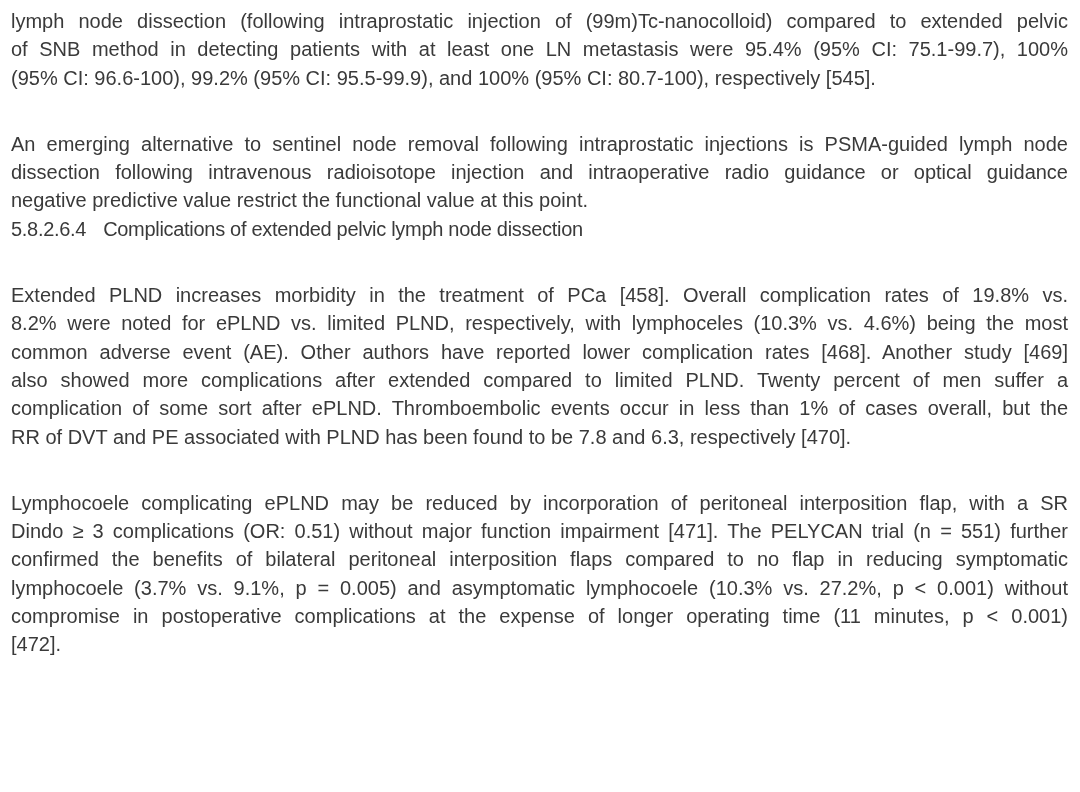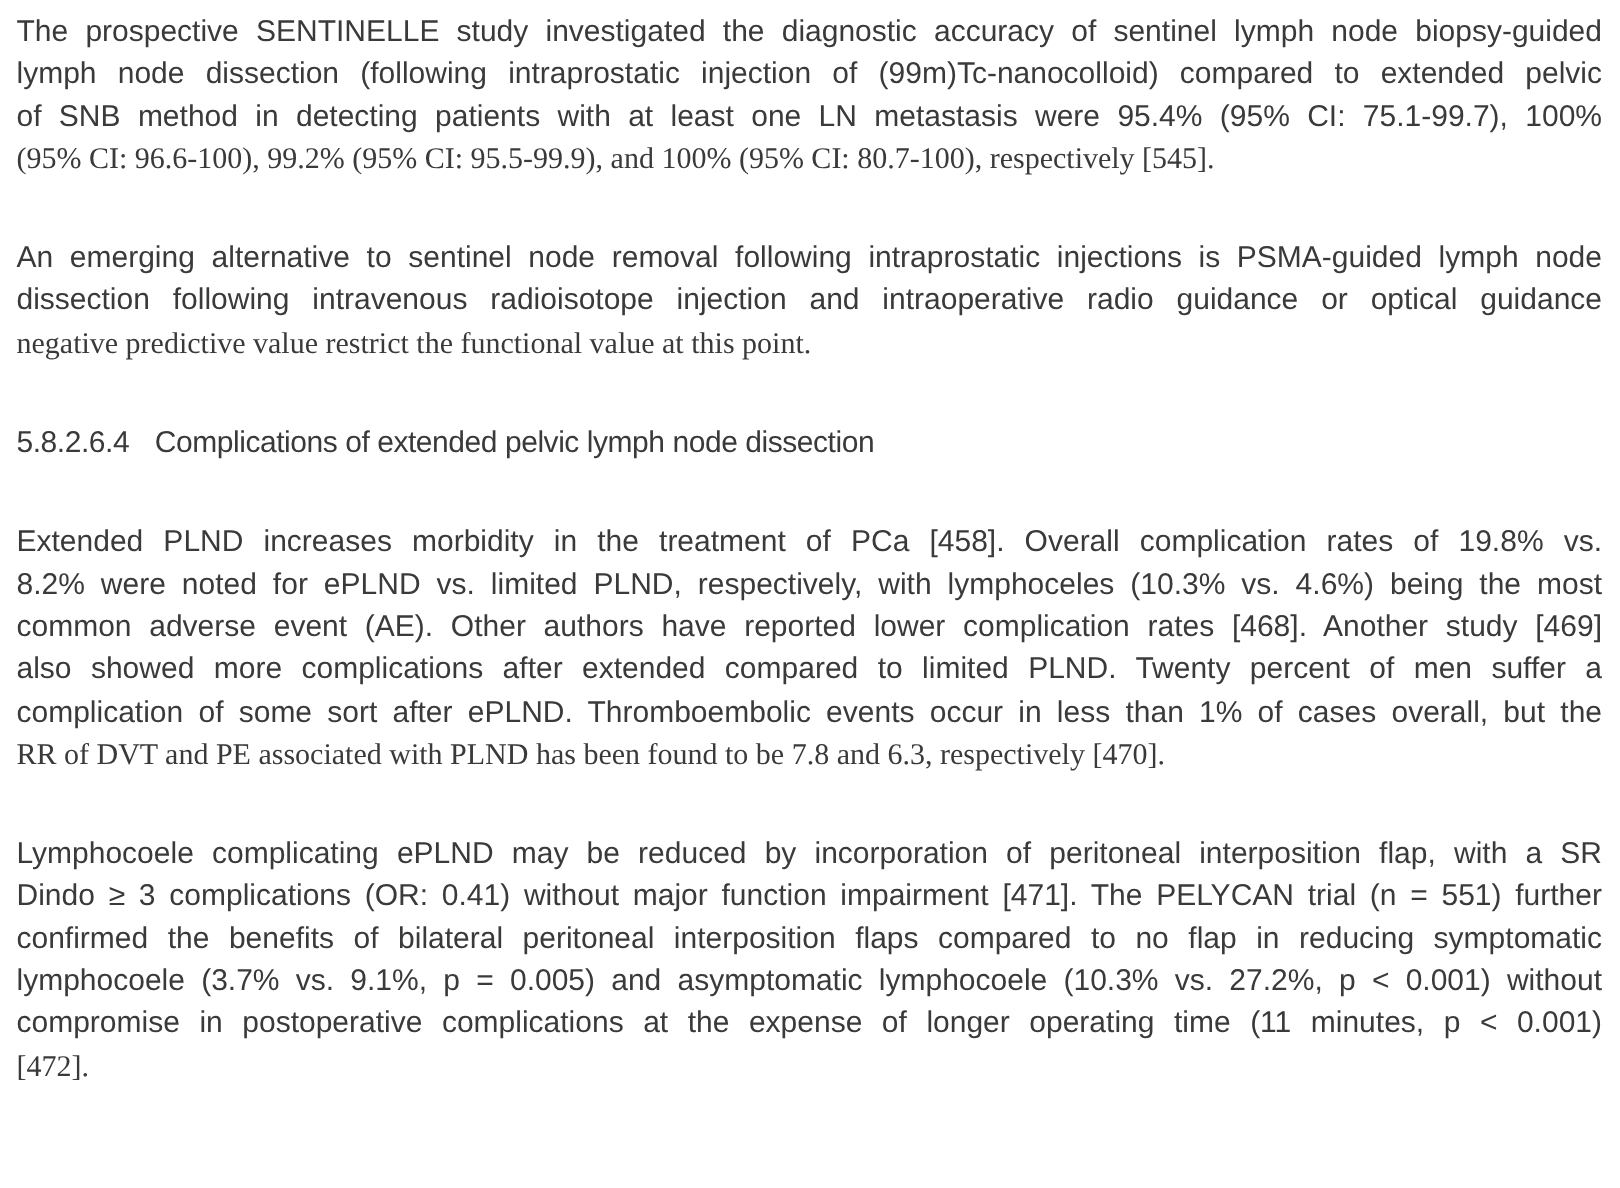--- a/index.html
+++ b/index.html
@@ -24,57 +24,54 @@
   .para { margin: 38px 0 0 0; }
   .para:first-child { margin-top: 0; }
   .line {
     text-align: justify;
     text-align-last: justify;
     text-justify: inter-word;
     white-space: normal;
   }
   .line.end {
     text-align-last: left;
-    font-family: Liberation Serif, serif;
   }
   .heading {
-    margin-top: 38px;
     letter-spacing: -0.3px;
     white-space: nowrap;
   }
   .heading .num {
     display: inline-block;
     margin-right: 17px;
   }
 </style>
 </head>
 <body style="background: rgb(255, 255, 255);">
 
 <main class="page" id="doc" style="color: rgb(58, 58, 58);">
     <div class="para">
-      <div class="line">The prospective SENTINELLE study investigated the diagnostic accuracy of sentinel lymph node biopsy-guided</div>
       <div class="line">lymph node dissection (following intraprostatic injection of (99m)Tc-nanocolloid) compared to extended pelvic</div>
       <div class="line">of SNB method in detecting patients with at least one LN metastasis were 95.4% (95% CI: 75.1-99.7), 100%</div>
       <div class="line end">(95% CI: 96.6-100), 99.2% (95% CI: 95.5-99.9), and 100% (95% CI: 80.7-100), respectively [545].</div>
     </div>
     <div class="para">
       <div class="line">An emerging alternative to sentinel node removal following intraprostatic injections is PSMA-guided lymph node</div>
       <div class="line">dissection following intravenous radioisotope injection and intraoperative radio guidance or optical guidance</div>
       <div class="line end">negative predictive value restrict the functional value at this point.</div>
     </div>
     <div class="heading"><span class="num">5.8.2.6.4</span><span>Complications of extended pelvic lymph node dissection</span></div>
     <div class="para">
       <div class="line">Extended PLND increases morbidity in the treatment of PCa [458]. Overall complication rates of 19.8% vs.</div>
       <div class="line">8.2% were noted for ePLND vs. limited PLND, respectively, with lymphoceles (10.3% vs. 4.6%) being the most</div>
       <div class="line">common adverse event (AE). Other authors have reported lower complication rates [468]. Another study [469]</div>
       <div class="line">also showed more complications after extended compared to limited PLND. Twenty percent of men suffer a</div>
       <div class="line">complication of some sort after ePLND. Thromboembolic events occur in less than 1% of cases overall, but the</div>
       <div class="line end">RR of DVT and PE associated with PLND has been found to be 7.8 and 6.3, respectively [470].</div>
     </div>
     <div class="para">
       <div class="line">Lymphocoele complicating ePLND may be reduced by incorporation of peritoneal interposition flap, with a SR</div>
-      <div class="line">Dindo ≥ 3 complications (OR: 0.41) without major function impairment [471]. The PELYCAN trial (n = 551) further</div>
+      <div class="line">Dindo ≥ 3 complications (OR: 0.51) without major function impairment [471]. The PELYCAN trial (n = 551) further</div>
       <div class="line">confirmed the benefits of bilateral peritoneal interposition flaps compared to no flap in reducing symptomatic</div>
       <div class="line">lymphocoele (3.7% vs. 9.1%, p = 0.005) and asymptomatic lymphocoele (10.3% vs. 27.2%, p &lt; 0.001) without</div>
       <div class="line">compromise in postoperative complications at the expense of longer operating time (11 minutes, p &lt; 0.001)</div>
       <div class="line end">[472].</div>
     </div>
   </main>
 
 </body></html>

